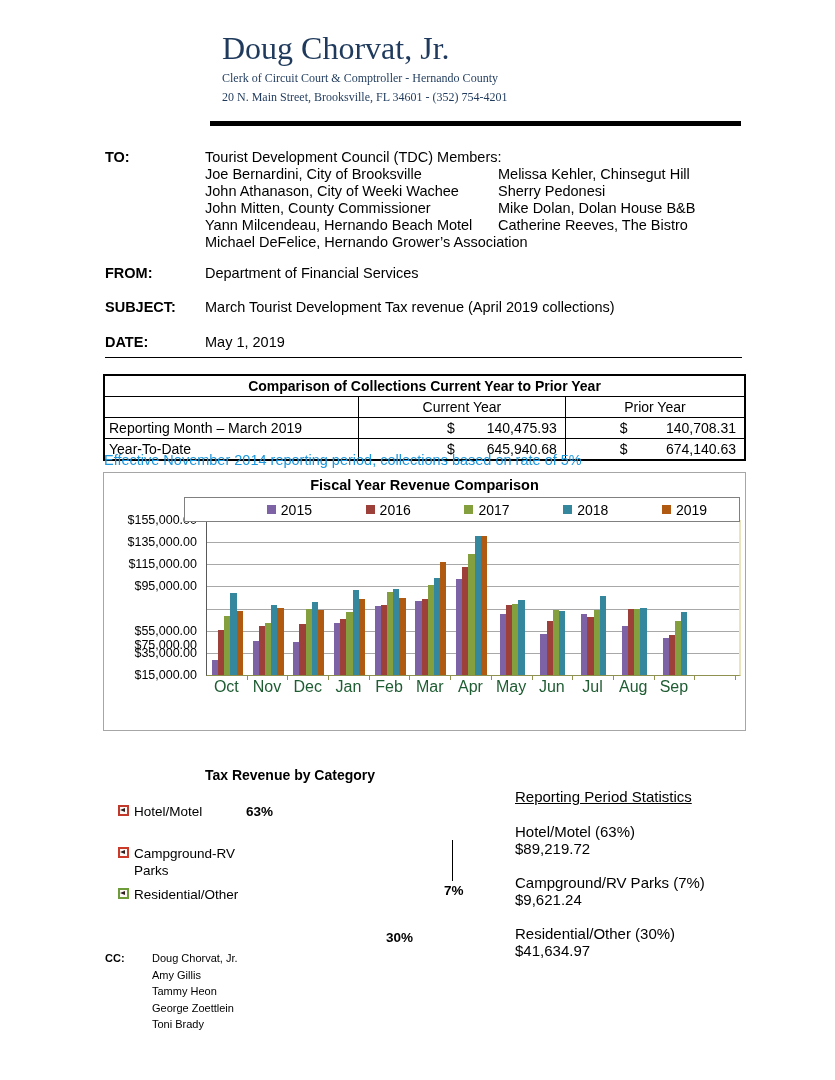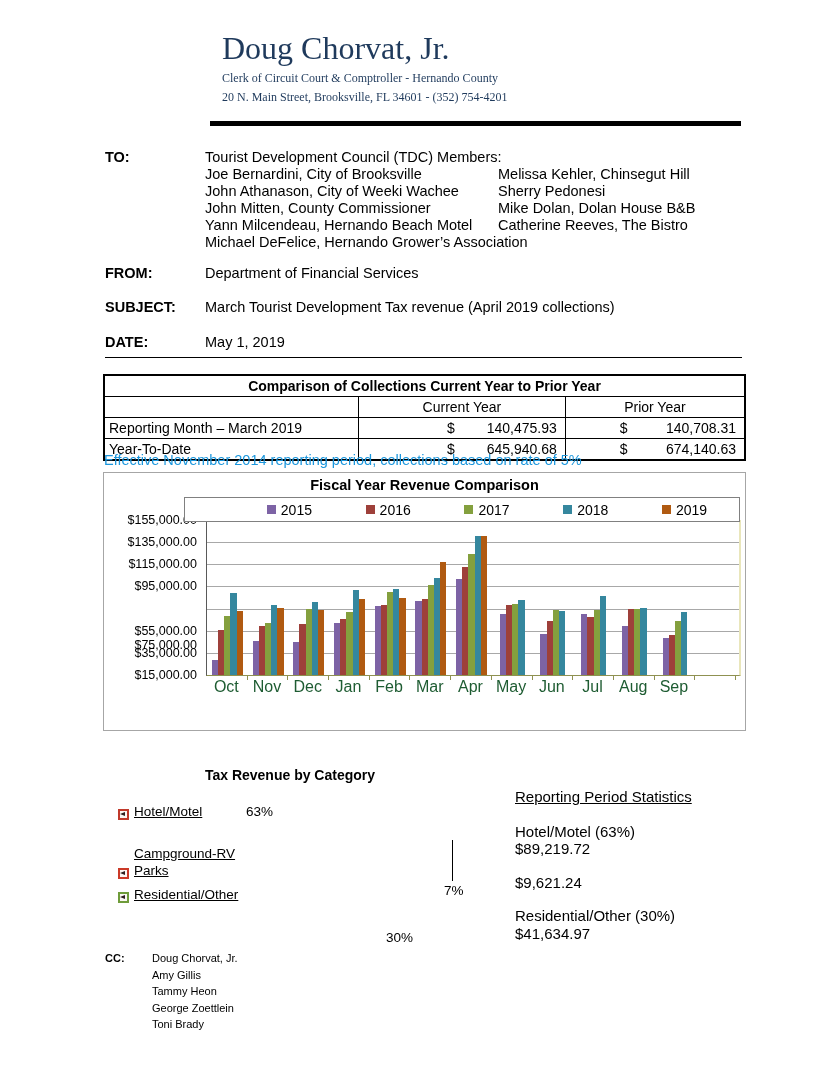--- a/index.html
+++ b/index.html
@@ -49,26 +49,26 @@
   .slot::after{content:"";position:absolute;right:0;bottom:-5px;width:1px;height:4px;background:#8f9151;}
   .slot-spacer{flex:1;}
   .bar{width:6.2px;z-index:1;}
   .xlabels{position:absolute;left:102px;top:205px;width:532px;display:flex;}
   .xlab{flex:0 0 40.7px;text-align:center;font-size:16px;color:#1e5c32;}
 
   
   .bottom{position:absolute;left:0;top:755px;width:835px;height:195px;}
   .pie-region{position:absolute;left:0;top:0;width:500px;height:100%;}
   .pie-title{position:absolute;left:100px;top:12px;width:380px;text-align:center;font-weight:bold;font-size:14px;}
-  .pie-lg-item{position:absolute;left:118px;display:flex;align-items:flex-end;gap:5px;font-size:13.5px;line-height:17px;text-decoration:underline;}
+  .pie-lg-item{position:absolute;left:118px;display:flex;align-items:flex-start;gap:5px;font-size:13.5px;line-height:17px;}
   .pie-lg-label{max-width:122px;}
   .pmark{flex:0 0 11px;width:11px;height:11px;border:2px solid #c0392b;box-sizing:border-box;position:relative;background:#fbf7f4;margin-top:2px;}
   .pmark::before{content:"";position:absolute;left:0;top:1px;width:0;height:0;
                  border-top:2.5px solid transparent;border-bottom:2.5px solid transparent;border-right:5px solid #2e1f1f;}
-  .pct{position:absolute;font-size:13.5px;}
+  .pct{position:absolute;font-size:13.5px;font-weight:bold;}
   .pct-0{left:246px;top:49px;}
   .pct-1{left:444px;top:128px;}
   .pct-2{left:386px;top:151px;margin-top:24px;}
   .leader-line{position:absolute;left:452px;top:85px;width:1px;height:41px;background:#000;}
   .stats{position:absolute;left:515px;top:5px;width:260px;font-size:15px;line-height:17.5px;margin-top:28px;}
   .stats-title{text-decoration:underline;margin-bottom:17px;}
   .stat-item{margin-bottom:16px;}
 
   
   .cc{position:absolute;left:105px;top:950px;display:flex;font-size:11px;line-height:16.5px;}
@@ -338,20 +338,21 @@
       <span class="pct pct-2">30%</span>
     </div>
     <div class="stats">
       <div class="stats-title">Reporting Period Statistics</div>
       <div id="stats-items">
           <div class="stat-item">
             <div>Hotel/Motel (63%)</div>
             <div>$89,219.72</div>
           </div>
           <div class="stat-item">
+            <div>Campground/RV Parks (7%)</div>
             <div>$9,621.24</div>
           </div>
           <div class="stat-item">
             <div>Residential/Other (30%)</div>
             <div>$41,634.97</div>
           </div>
         </div>
     </div>
   </div>
 

